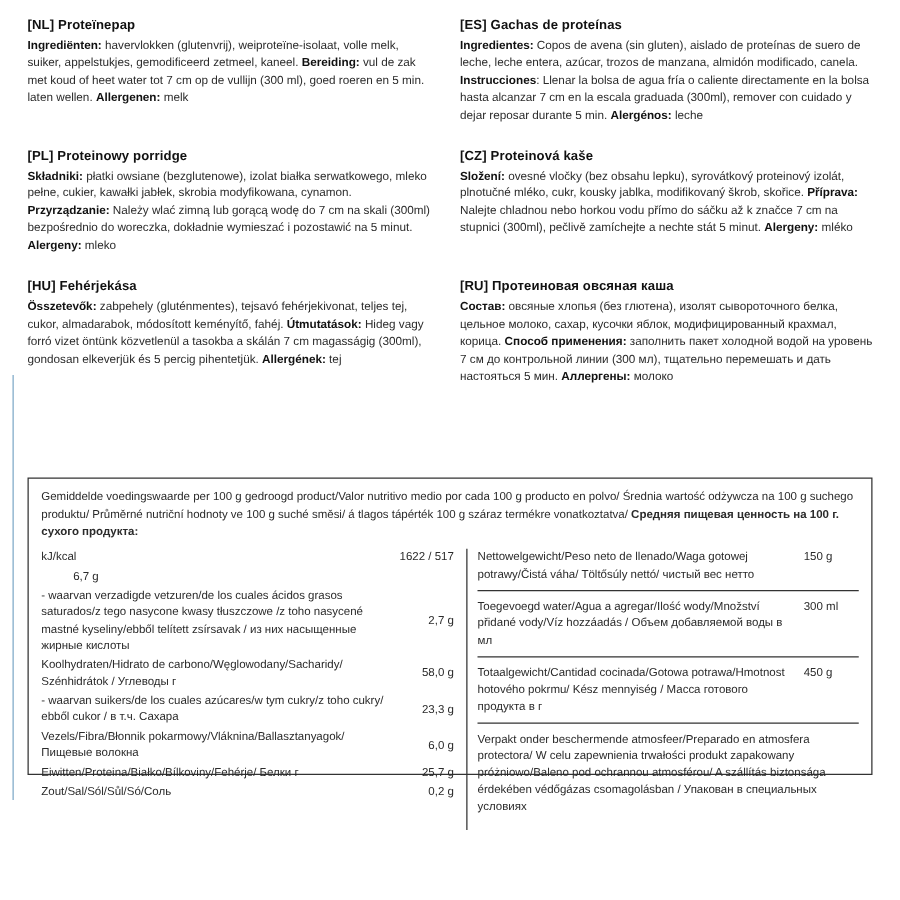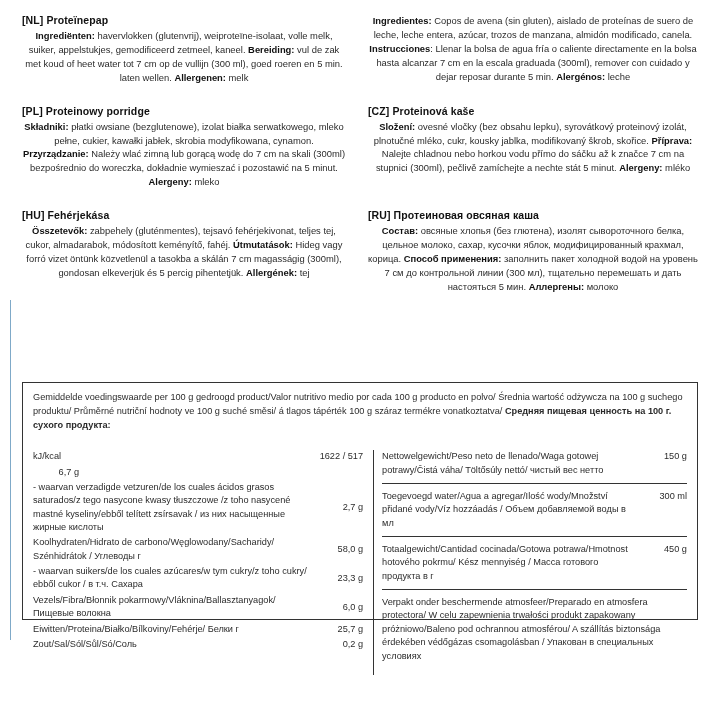--- a/index.html
+++ b/index.html
@@ -40,41 +40,41 @@
     font-size: 10.5px;
     font-weight: bold;
     color: #111;
     margin-bottom: 3px;
     letter-spacing: 0.1px;
   }
   .lang-body {
     font-size: 9.4px;
     line-height: 1.48;
     color: #2b2b2b;
-    text-align: center;
+    text-align: left;
   }
   .lang-body b {
     font-weight: bold;
     color: #111;
   }
   .nutri-box {
     position: absolute;
     left: 22px;
     right: 22px;
     top: 382px;
     border: 1px solid #333;
     box-sizing: border-box;
     padding: 8px 10px 10px 10px;
     height: 238px;
   }
   .nutri-head {
     font-size: 9.2px;
     line-height: 1.5;
     color: #2b2b2b;
-    margin-bottom: 18px;
+    margin-bottom: 7px;
   }
   .nutri-head b {
     font-weight: bold;
   }
   .nutri-columns {
     display: flex;
   }
   .nutri-left {
     width: 52%;
     box-sizing: border-box;
@@ -120,21 +120,21 @@
     border-bottom: 1px solid #333;
   }
   .right-row .r-label {
     flex: 1 1 auto;
     padding-right: 8px;
   }
   .right-row .r-val {
     flex: 0 0 auto;
     white-space: nowrap;
     min-width: 44px;
-    text-align: right;
+    text-align: left;
   }
   .left-bar {
     position: absolute;
     left: 10px;
     top: 300px;
     width: 1px;
     height: 340px;
     background: #7fa9c8;
   }
 </style>
@@ -153,20 +153,24 @@
         <span>Proteïnepap</span>
       </div>
       <div class="lang-body">
         <b>Ingrediënten:</b><span> havervlokken (glutenvrij), weiproteïne-isolaat, volle melk, suiker, appelstukjes, gemodificeerd zetmeel, kaneel.</span>
         <b>Bereiding:</b><span> vul de zak met koud of heet water tot 7 cm op de vullijn (300 ml), goed roeren en 5 min. laten wellen.</span>
         <b>Allergenen:</b><span> melk</span>
       </div>
     </div>
 
     <div class="lang-block right">
+      <div class="lang-title">
+        <span>[ES]</span>
+        <span>Gachas de proteínas</span>
+      </div>
       <div class="lang-body">
         <b>Ingredientes:</b><span> Copos de avena (sin gluten), aislado de proteínas de suero de leche, leche entera, azúcar, trozos de manzana, almidón modificado, canela.</span>
         <b>Instrucciones</b><span>: Llenar la bolsa de agua fría o caliente directamente en la bolsa hasta alcanzar 7 cm en la escala graduada (300ml), remover con cuidado y dejar reposar durante 5 min.</span>
         <b>Alergénos:</b><span> leche</span>
       </div>
     </div>
 
     <div class="lang-block">
       <div class="lang-title">
         <span>[PL]</span>

